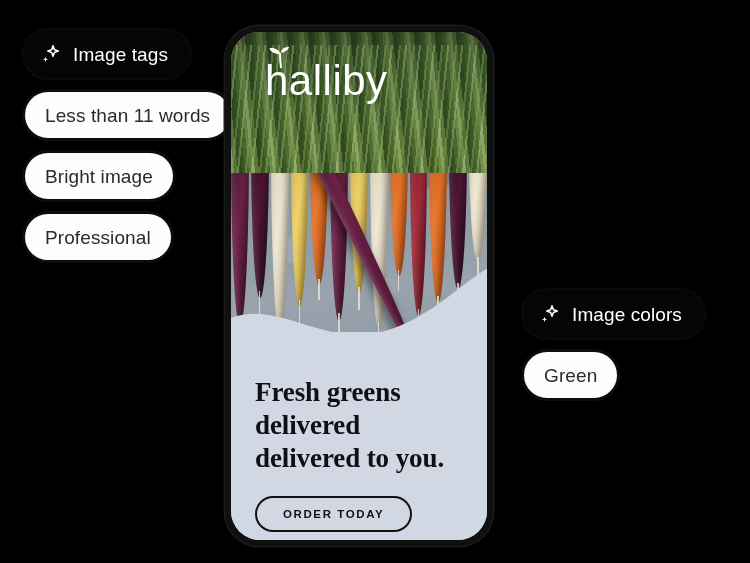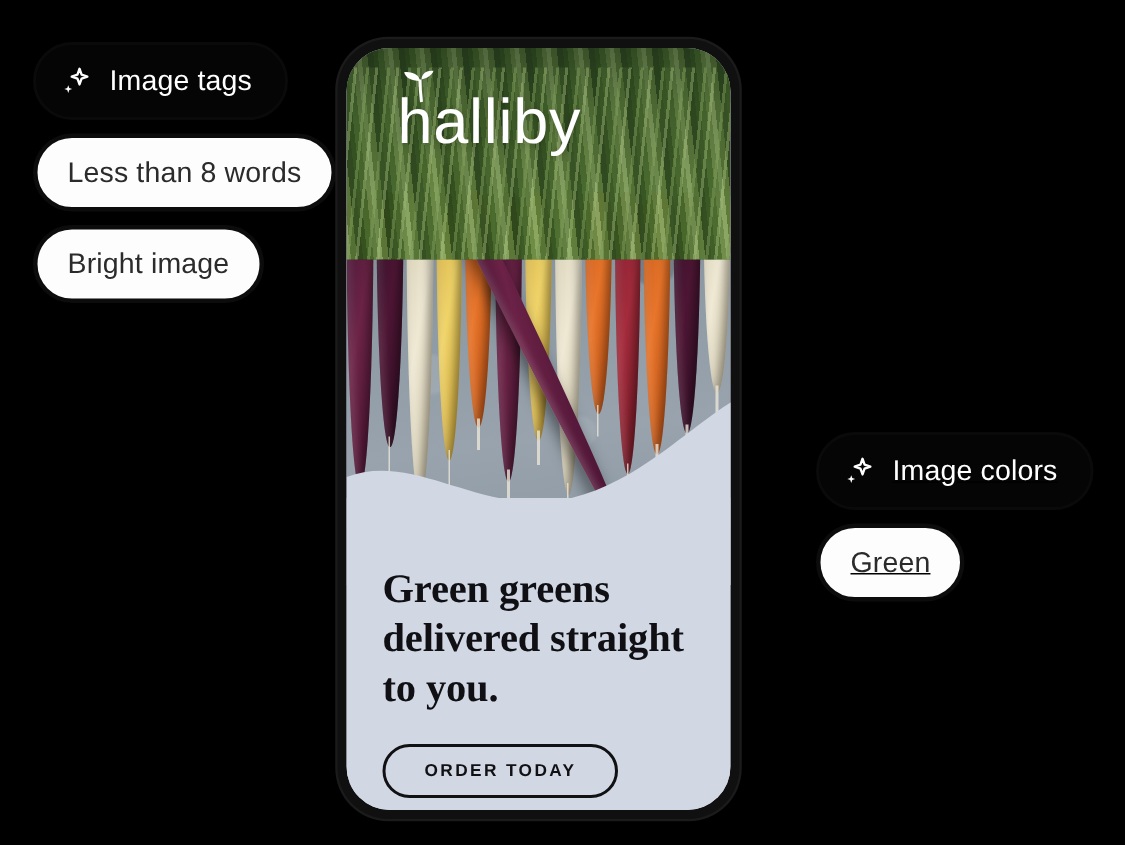--- a/index.html
+++ b/index.html
@@ -21,21 +21,21 @@
 
   
   .pill-col {
     position: absolute;
     display: flex;
     flex-direction: column;
     align-items: flex-start;
     gap: 9px;
   }
   #tags-col  { left: 22px;  top: 28px; }
-  #colors-col{ left: 544px; top: 288px; text-decoration: underline; }
+  #colors-col{ left: 521px; top: 288px; }
 
   .pill {
     display: inline-flex;
     align-items: center;
     height: 52px;
     border-radius: 26px;
     padding: 0 20px;
     font-size: 19px;
     line-height: 1;
     white-space: nowrap;
@@ -233,24 +233,27 @@
 
     <div class="pill header">
       <svg class="spark" viewBox="0 0 24 24">
         <path d="M14.2 3.1l1.5 4.2 4.2 1.5-4.2 1.5-1.5 4.2-1.5-4.2-4.2-1.5 4.2-1.5z" fill="none" stroke="#ffffff" stroke-width="1.7" stroke-linejoin="round"></path>
         <path d="M6.0 15.0l.75 2.1 2.1.75-2.1.75-.75 2.1-.75-2.1-2.1-.75 2.1-.75z" fill="#ffffff"></path>
       </svg>
       <span>Image tags</span>
     </div>
 
     <div class="pill item">
-      <span>Less than 8 words</span>
+      <span>Less than 11 words</span>
     </div>
     <div class="pill item">
       <span>Bright image</span>
+    </div>
+    <div class="pill item">
+      <span>Professional</span>
     </div>
   </div>
 
   <div class="pill-col" id="colors-col">
 
     <div class="pill header">
       <svg class="spark" viewBox="0 0 24 24">
         <path d="M14.2 3.1l1.5 4.2 4.2 1.5-4.2 1.5-1.5 4.2-1.5-4.2-4.2-1.5 4.2-1.5z" fill="none" stroke="#ffffff" stroke-width="1.7" stroke-linejoin="round"></path>
         <path d="M6.0 15.0l.75 2.1 2.1.75-2.1.75-.75 2.1-.75-2.1-2.1-.75 2.1-.75z" fill="#ffffff"></path>
       </svg>
@@ -288,21 +291,21 @@
 
         <div class="greens"></div>
         <div class="greens2"></div>
       </div>
 
       <svg id="wave" viewBox="0 0 268 130" preserveAspectRatio="none">
         <path d="M0,58 C46,40 92,86 150,72 C200,60 236,16 268,2 L268,130 L0,130 Z" fill="#d1d7e3"></path>
       </svg>
 
       <div id="panel">
-        <div id="headline">Green greens delivered straight to you.</div>
+        <div id="headline">Fresh greens delivered delivered to you.</div>
         <div id="cta">
           <span>ORDER TODAY</span>
         </div>
       </div>
 
       <div id="logo">
         <svg id="logo-leaf" width="30" height="22" viewBox="0 0 30 22">
           <path d="M15 21 C14 13 14 9 14 6" stroke="#ffffff" stroke-width="2" fill="none"></path>
           <path d="M14 7 C8 7 4 4.5 3.5 1 C9.5 .5 13.5 3 14 7 Z" fill="#ffffff"></path>
           <path d="M15 6 C19.5 5 22.5 2.5 23 0 C18 -.2 15 2.4 15 6 Z" fill="#ffffff"></path>

